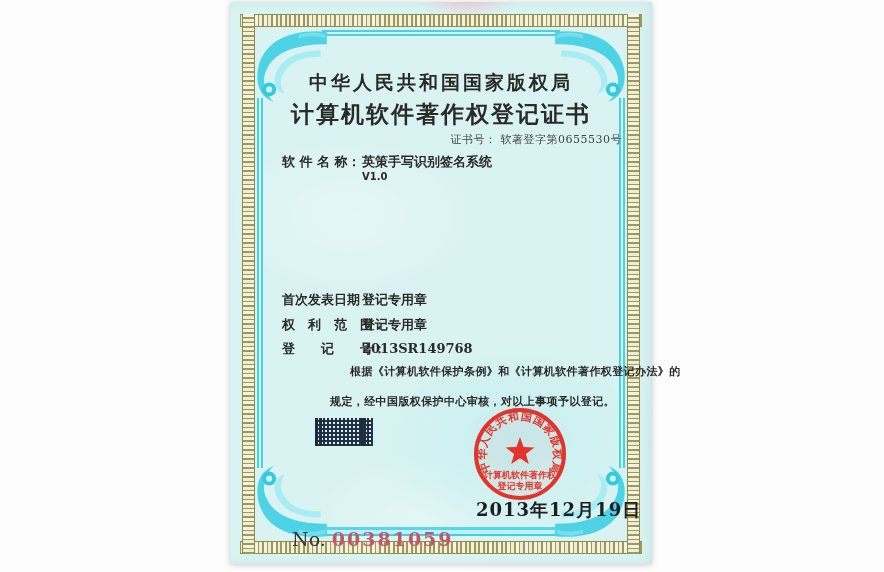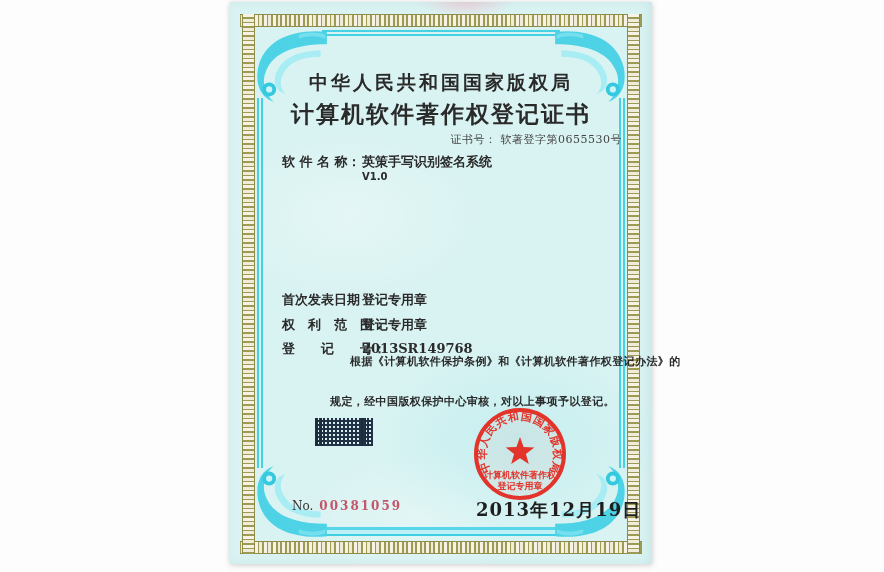--- a/index.html
+++ b/index.html
@@ -52,34 +52,34 @@
   
   .t{position:absolute;color:#2a2a2a;white-space:nowrap;}
   .issuer{top:68px;left:0;width:100%;text-align:center;font-size:19px;font-weight:bold;letter-spacing:3px;}
   .certtitle{top:97px;left:0;width:100%;text-align:center;font-size:23px;font-weight:bold;letter-spacing:2px;}
   .certno{top:130px;right:30px;font-size:11px;color:#444;letter-spacing:0.5px;text-align:center;}
   .row{left:52px;font-size:13px;font-weight:bold;}
   .row .lab{display:inline-block;width:80px;}
   .version{left:132px;font-size:10px;font-weight:bold;font-family:"DejaVu Sans","Liberation Sans",sans-serif;}
   .statement div{position:absolute;left:0;font-size:11px;font-weight:600;letter-spacing:0.4px;color:#2a2a2a;white-space:nowrap;}
   .statement{position:absolute;left:50px;top:0;width:340px;}
-  .stm1{top:352px;left:70px !important;}
+  .stm1{top:362px;left:70px !important;}
   .stm2{top:392px;left:50px !important;}
   
   .barcode{
     position:absolute;left:85px;top:416px;width:58px;height:28px;
     background:
       linear-gradient(90deg,#1e2b3a 0 3px,rgba(0,0,0,0) 3px 5px,#1e2b3a 5px 7px,rgba(0,0,0,0) 7px 9px,#1e2b3a 9px 10px,rgba(0,0,0,0) 10px 46px,#1e2b3a 46px 48px,rgba(0,0,0,0) 48px 50px,#1e2b3a 50px 51px,rgba(0,0,0,0) 51px 53px,#1e2b3a 53px 54px,rgba(0,0,0,0) 54px),
       repeating-linear-gradient(90deg,#223246 0 2px,rgba(0,0,0,0) 2px 4px),
       repeating-linear-gradient(0deg,#223246 0 2px,rgba(215,240,240,0.9) 2px 4px);
   }
   
   .seal{position:absolute;left:242px;top:404px;width:96px;height:96px;}
   .issuedate{top:496px;left:246px;font-size:18px;font-weight:bold;color:#1e1e1e;letter-spacing:1px;}
-  .serial{top:497px;left:62px;font-size:12px;color:#333;}
+  .serial{top:526px;left:62px;font-size:19px;color:#333;}
   .serial .num{color:#c4566a;letter-spacing:2px;font-weight:600;margin-left:6px;}
 </style>
 </head>
 <body>
 
 <div class="cert">
 
   <div class="gk h top"></div>
   <div class="gk h bottom"></div>
   <div class="gk v left"></div>

